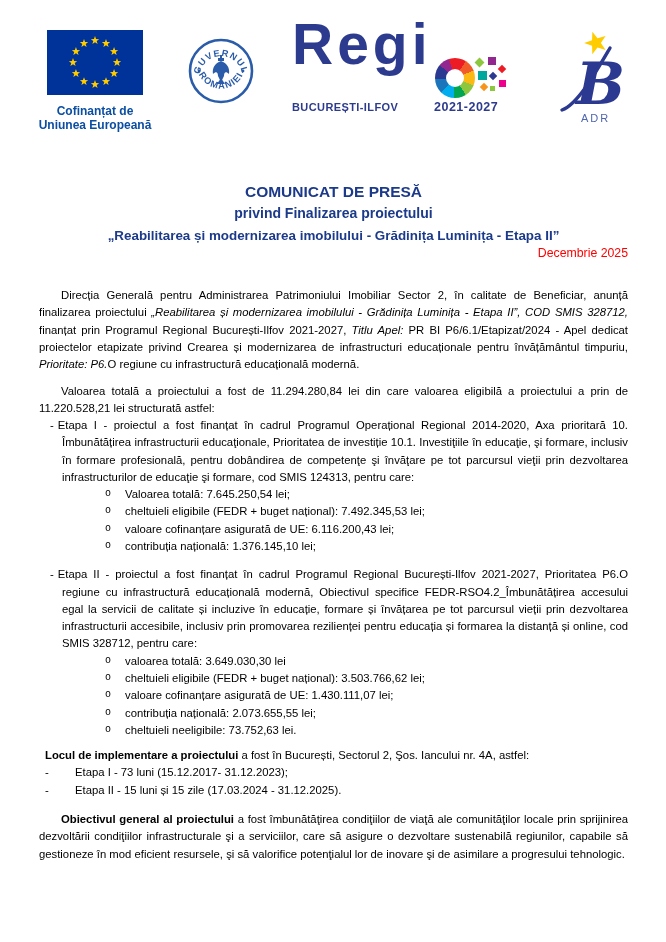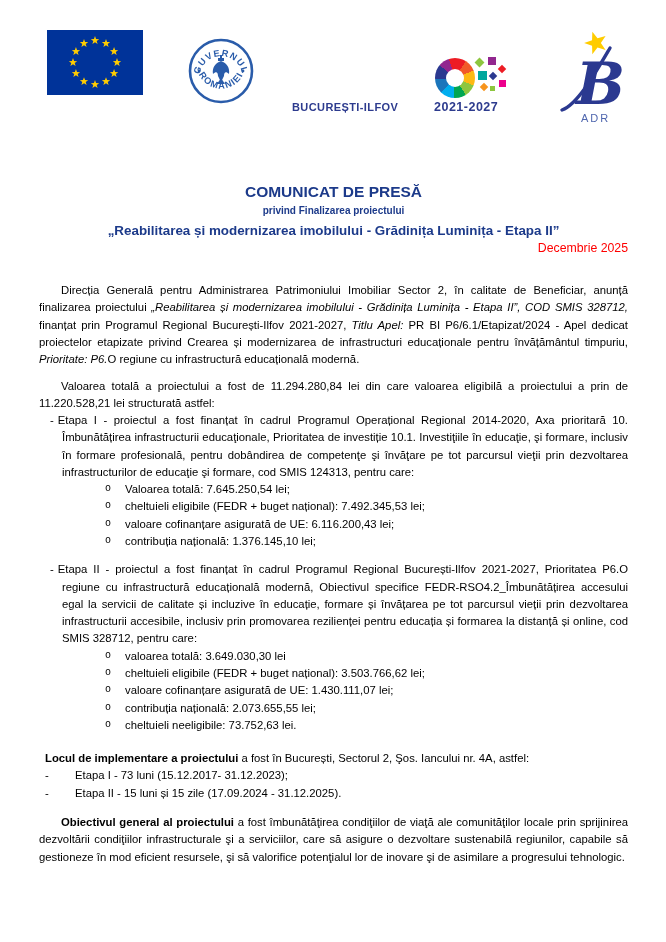--- a/index.html
+++ b/index.html
@@ -33,31 +33,31 @@
   .sq6 { left:207px; top:50px; width:7px; height:7px; background:#ec008c; }
   .sq7 { left:189px; top:54px; width:6px; height:6px; background:#f7941d; transform:rotate(45deg); }
   .sq8 { left:198px; top:56px; width:5px; height:5px; background:#8dc63f; }
   .regio-sub { position:absolute; left:0; top:69px; width:225px; color:#2d3b8e; font-weight:bold; }
   .regio-region { position:absolute; left:0; top:0; font-size:11px; letter-spacing:0.4px; }
   .regio-years { position:absolute; left:142px; top:-1px; font-size:12.5px; letter-spacing:0.5px; }
   .adr-block { position:absolute; left:552px; top:28px; }
   
   main { margin:0 38px 0 39px; }
   .t1 { text-align:center; color:#1c3a8a; font-weight:bold; font-size:15.5px; margin:32px 0 4px 0; line-height:1.25; }
-  .t2 { text-align:center; color:#1c3a8a; font-weight:bold; font-size:10px; margin:0 0 4px 0; line-height:1.25; }
+  .t2 { text-align:center; color:#1c3a8a; font-weight:bold; font-size:14px; margin:0 0 4px 0; line-height:1.25; }
   .t3 { text-align:center; color:#1c3a8a; font-weight:bold; font-size:13.4px; margin:0; line-height:1.3; }
   .date-line { text-align:right; color:#ff0000; font-size:12.3px; }
   p.body-par { text-align:justify; margin-top:24px; text-indent:22px; }
   p.body-par2 { text-align:justify; margin-top:9px; text-indent:22px; }
   .l1-item { text-align:justify; margin-left:23px; text-indent:-12px; }
   .l1-item .dash { margin-right:4px; }
   .l1-gap { margin-top:11px; }
   .bullet-row { position:relative; padding-left:86px; text-align:left; }
   .o-marker { position:absolute; left:66px; top:0; font-family:"Liberation Mono", monospace; font-size:10px; }
-  .loc-par { margin-top:16px; text-indent:6px; }
+  .loc-par { margin-top:8px; text-indent:6px; }
   .loc-item { position:relative; padding-left:36px; }
   .loc-item .dash { position:absolute; left:6px; top:0; }
   .obj-par { text-align:justify; margin-top:12px; text-indent:22px; }
   .b { font-weight:bold; }
   .i { font-style:italic; }
 </style>
 </head>
 <body>
 
 <header class="logo-bar">
@@ -74,20 +74,24 @@
       <use href="#eustar" transform="translate(70,32.5)"></use>
       <use href="#eustar" transform="translate(67.05,43.5)"></use>
       <use href="#eustar" transform="translate(59,51.55)"></use>
       <use href="#eustar" transform="translate(48,54.5)"></use>
       <use href="#eustar" transform="translate(37,51.55)"></use>
       <use href="#eustar" transform="translate(28.95,43.5)"></use>
       <use href="#eustar" transform="translate(26,32.5)"></use>
       <use href="#eustar" transform="translate(28.95,21.5)"></use>
       <use href="#eustar" transform="translate(37,13.45)"></use>
     </svg>
+    <div class="eu-caption">
+      <div>Cofinanțat de</div>
+      <div>Uniunea Europeană</div>
+    </div>
   </div>
 
   <div class="gov-block">
     <svg width="66" height="66" viewBox="0 0 66 66">
       <circle cx="33" cy="33" r="31" fill="#ffffff" stroke="#2a5caa" stroke-width="2.6"></circle>
       <path id="arcT" d="M 12,35 A 21.5,21.5 0 0 1 54,35" fill="none"></path>
       <text font-size="9.2" font-weight="bold" fill="#2a5caa" letter-spacing="1.2">
         <textPath href="#arcT" startOffset="50%" text-anchor="middle">GUVERNUL</textPath>
       </text>
       <path id="arcB" d="M 9,31 A 24.5,24.5 0 0 0 57,31" fill="none"></path>
@@ -99,20 +103,21 @@
         <rect x="32" y="17" width="2" height="4"></rect>
         <path d="M33,23 C27,25 24,30 25,36 C28,33 30,34 30,38 L33,44 L36,38 C36,34 38,33 41,36 C42,30 39,25 33,23 Z"></path>
         <path d="M33,40 L29,46 L37,46 Z"></path>
         <circle cx="11" cy="33" r="1.4"></circle>
         <circle cx="55" cy="33" r="1.4"></circle>
       </g>
     </svg>
   </div>
 
   <div class="regio-block">
+    <span class="regio-word">Regi</span>
     <span class="wheel"></span>
     <i class="sq sq1"></i>
     <i class="sq sq2"></i>
     <i class="sq sq3"></i>
     <i class="sq sq4"></i>
     <i class="sq sq5"></i>
     <i class="sq sq6"></i>
     <i class="sq sq7"></i>
     <i class="sq sq8"></i>
     <div class="regio-sub">
@@ -160,18 +165,18 @@
     <div class="bullet-row"><span class="o-marker">o</span><span>cheltuieli eligibile (FEDR + buget național): 3.503.766,62 lei;</span></div>
     <div class="bullet-row"><span class="o-marker">o</span><span>valoare cofinanțare asigurată de UE: 1.430.111,07 lei;</span></div>
     <div class="bullet-row"><span class="o-marker">o</span><span>contribuția națională: 2.073.655,55 lei;</span></div>
     <div class="bullet-row"><span class="o-marker">o</span><span>cheltuieli neeligibile: 73.752,63 lei.</span></div>
   </div>
 
   <p class="loc-par"><span class="b">Locul de implementare a proiectului</span><span> a fost în București, Sectorul 2, Şos. Iancului nr. 4A, astfel:</span></p>
 
   <div>
     <div class="loc-item"><span class="dash">-</span><span>Etapa I - 73 luni (15.12.2017- 31.12.2023);</span></div>
-    <div class="loc-item"><span class="dash">-</span><span>Etapa II - 15 luni și 15 zile (17.09.2024 - 31.12.2025).</span></div>
+    <div class="loc-item"><span class="dash">-</span><span>Etapa II - 15 luni și 15 zile (17.03.2024 - 31.12.2025).</span></div>
   </div>
 
   <p class="obj-par"><span class="b">Obiectivul general al proiectului</span><span> a fost îmbunătăţirea condiţiilor de viaţă ale comunităţilor locale prin sprijinirea dezvoltării condiţiilor infrastructurale şi a serviciilor, care să asigure o dezvoltare sustenabilă regiunilor, capabile să gestioneze în mod eficient resursele, şi să valorifice potenţialul lor de inovare şi de asimilare a progresului tehnologic.</span></p>
 
 </main>
 
 </body></html>

